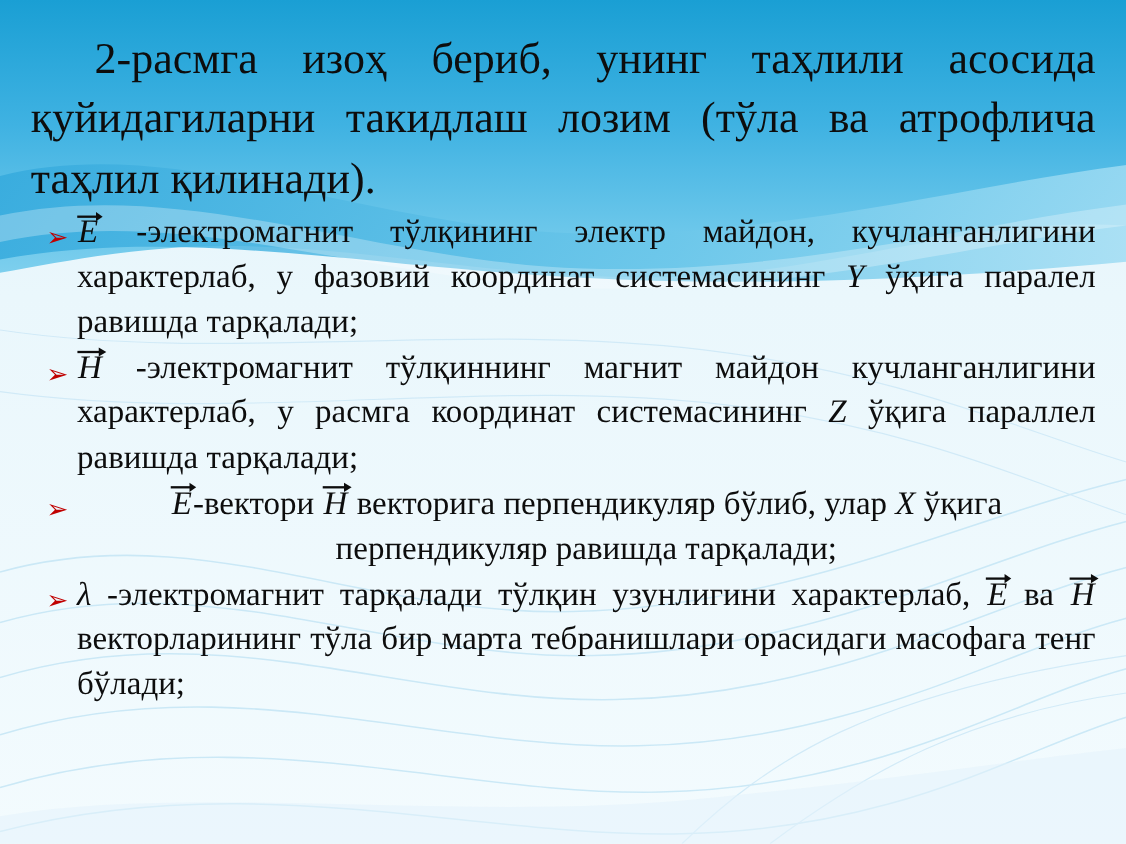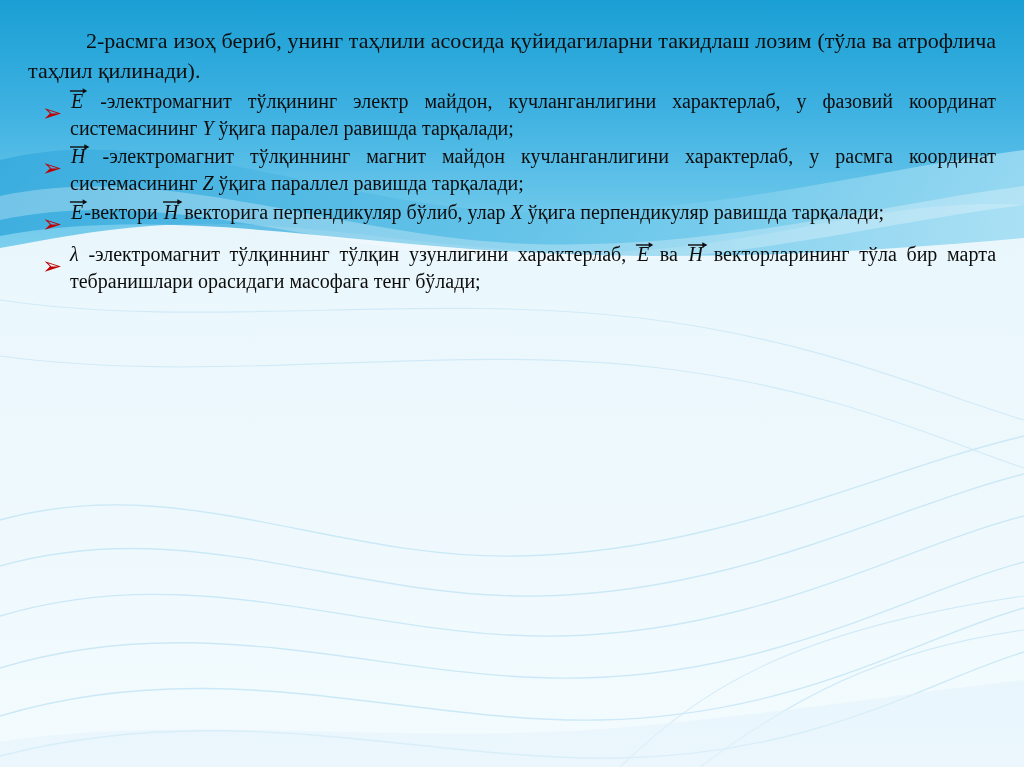--- a/index.html
+++ b/index.html
@@ -26,21 +26,21 @@
     width: 1024px;
     height: 767px;
   }
   .content {
     position: relative;
     z-index: 5;
     padding: 26px 28px 0 28px;
     box-sizing: border-box;
   }
   .para {
-    font-size: 22px;
+    font-size: 40px;
     line-height: 1.36;
     color: #0d0d0d;
     text-align: justify;
     text-justify: inter-word;
     margin: 0 0 2px 0;
   }
   .para.indent {
     text-indent: 58px;
   }
   .bullet-row {
@@ -54,21 +54,21 @@
     padding-left: 14px;
     box-sizing: border-box;
     font-size: 24px;
     line-height: 1.36;
     color: #c00000;
     font-family: "DejaVu Sans", sans-serif;
     padding-top: 9px;
   }
   .bullet-text {
     flex: 1 1 auto;
-    font-size: 20px;
+    font-size: 30px;
     line-height: 1.36;
     color: #0d0d0d;
     text-align: justify;
     text-justify: inter-word;
   }
   .vecwrap {
     position: relative;
     display: inline-block;
     font-style: italic;
     padding: 0 1px;
@@ -87,21 +87,21 @@
     height: 100%;
     overflow: visible;
   }
   .ital {
     font-style: italic;
   }
   .just-last > :last-child {
     text-align: left;
   }
   .nojust {
-    text-align: left;
+    text-align: center;
   }
 </style>
 </head>
 <body>
 
 <div class="slide">
 
   <svg class="bg-svg" viewBox="0 0 1024 767" preserveAspectRatio="none">
     <defs>
       <linearGradient id="gtop" x1="0" y1="0" x2="0" y2="1">
@@ -196,21 +196,21 @@
         <span>векторига перпендикуляр бўлиб, улар</span>
         <span class="ital">X</span>
         <span>ўқига перпендикуляр равишда тарқалади;</span>
       </div>
     </div>
 
     <div class="bullet-row">
       <div class="bullet-marker">➢</div>
       <div class="bullet-text">
         <span class="ital">λ</span>
-        <span>-электромагнит тўлқиннинг тўлқин узунлигини характерлаб,</span>
+        <span>-электромагнит тарқалади тўлқин узунлигини характерлаб,</span>
         <span class="vecwrap"><span>E</span><span class="arrow">
               <svg viewBox="0 0 20 10" preserveAspectRatio="none">
                 <line x1="1" y1="6" x2="18" y2="6" stroke="#0d0d0d" stroke-width="1.4"></line>
                 <polygon points="20,6 15,3.2 15,8.8" fill="#0d0d0d"></polygon>
               </svg>
             </span></span>
         <span>ва</span>
         <span class="vecwrap"><span>H</span><span class="arrow">
               <svg viewBox="0 0 20 10" preserveAspectRatio="none">
                 <line x1="1" y1="6" x2="18" y2="6" stroke="#0d0d0d" stroke-width="1.4"></line>

